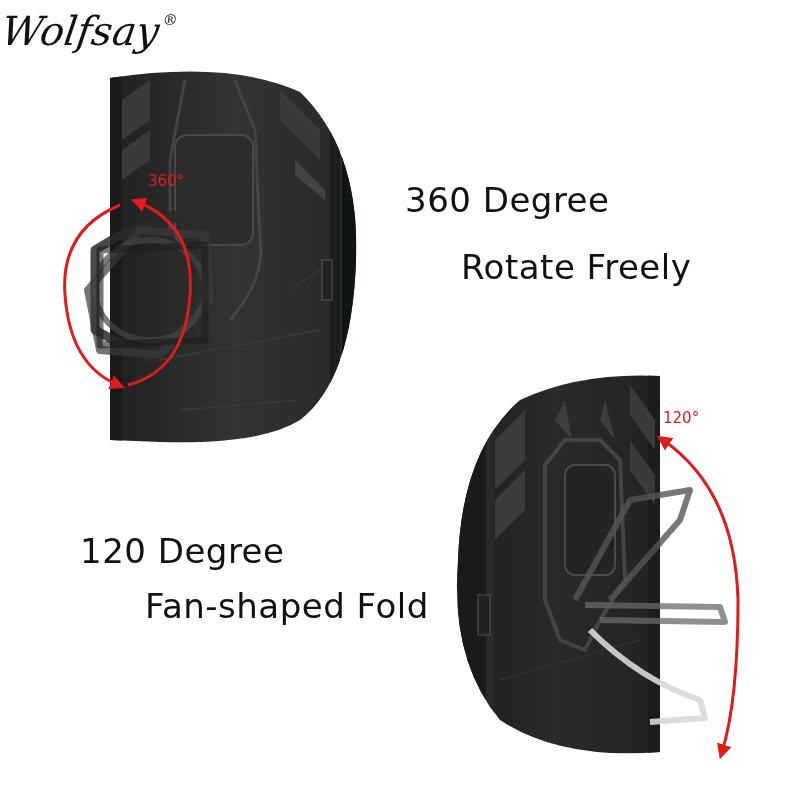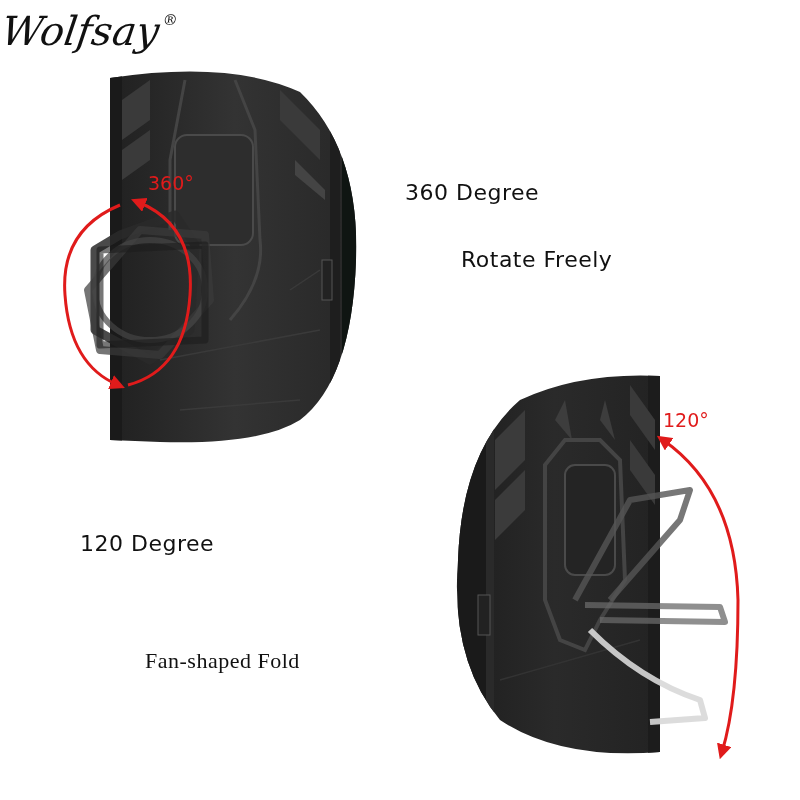--- a/index.html
+++ b/index.html
@@ -10,25 +10,25 @@
   }
   .brand {
     position: absolute; left: 2px; top: 8px;
     font-family: "DejaVu Serif", serif; font-style: italic;
     font-size: 40px; color: #111; letter-spacing: 0px;
     transform: skewX(-8deg);
   }
   .brand sup { font-size: 15px; font-style: normal; vertical-align: 20px; margin-left: 2px; }
   .caption {
     position: absolute; font-family: "DejaVu Sans", sans-serif;
-    font-size: 22px; color: #111; white-space: nowrap; letter-spacing: 0.5px;
+    font-size: 34px; color: #111; white-space: nowrap; letter-spacing: 0.5px;
   }
   .angle-label {
     position: absolute; font-family: "DejaVu Sans", sans-serif;
-    font-size: 19px; white-space: nowrap;
+    font-size: 15px; white-space: nowrap;
   }
   svg.art { position: absolute; left: 0; top: 0; }
 </style>
 </head>
 <body>
 
 <div class="brand">
   <span>Wolfsay</span><sup>®</sup>
 </div>
 
@@ -124,13 +124,13 @@
     <path d="M663 440 Q 735 490 738 600 Q 738 700 722 752" stroke="#e01b1b" stroke-width="3" fill="none" marker-start="url(#arrowRed)" marker-end="url(#arrowRed)"></path>
   </g>
 </svg>
 
 <div class="angle-label" style="left: 148px; top: 172px; color: rgb(224, 27, 27);">360°</div>
 <div class="angle-label" style="left: 663px; top: 409px; color: rgb(224, 27, 27);">120°</div>
 
 <div class="caption" style="left:405px; top:180px;">360 Degree</div>
 <div class="caption" style="left:461px; top:247px;">Rotate Freely</div>
 <div class="caption" style="left:80px; top:531px;">120 Degree</div>
-<div class="caption" style="left:145px; top:648px;font-family:Liberation Serif, serif;">Fan-shaped Fold</div>
+<div class="caption" style="left:145px; top:586px;">Fan-shaped Fold</div>
 
 </body></html>

